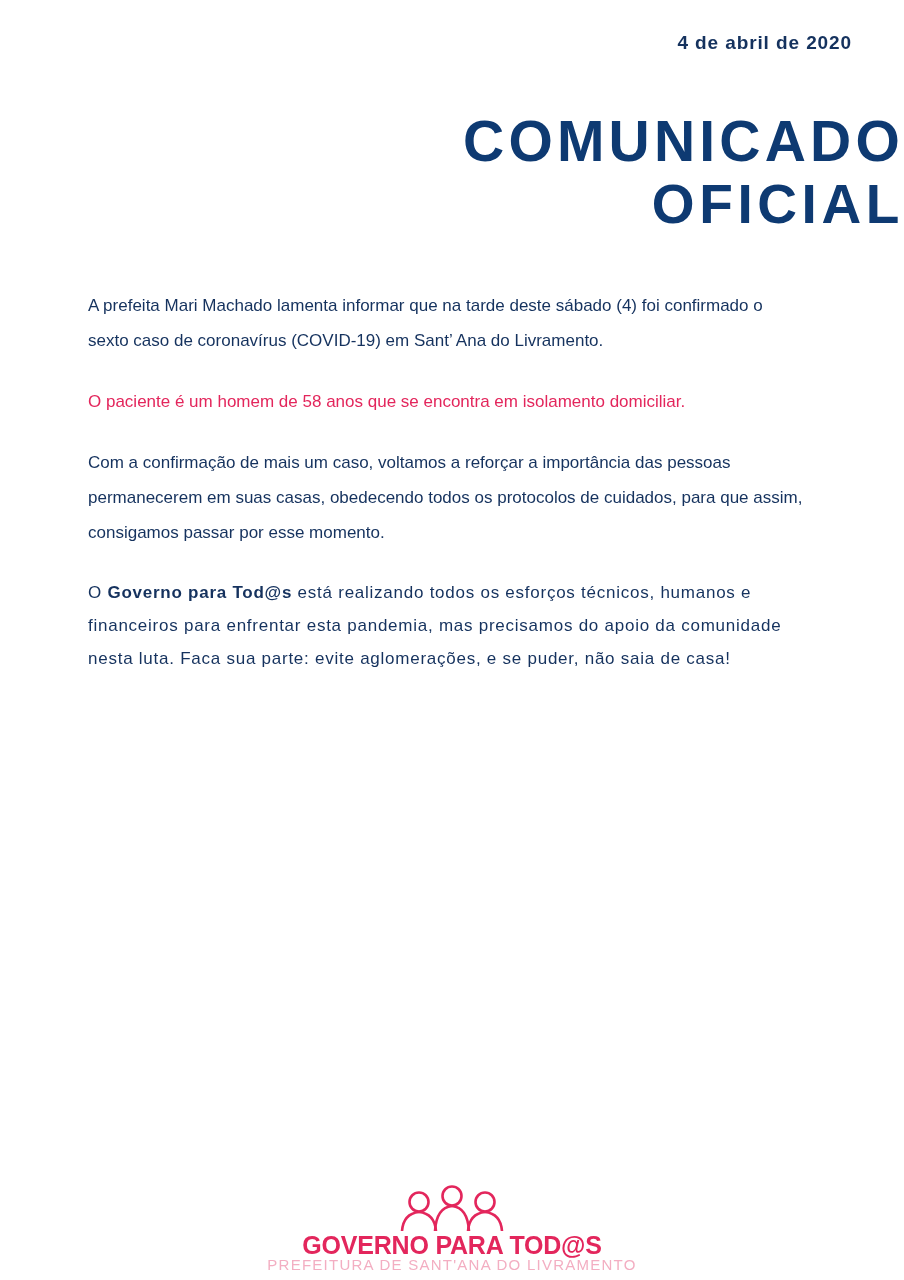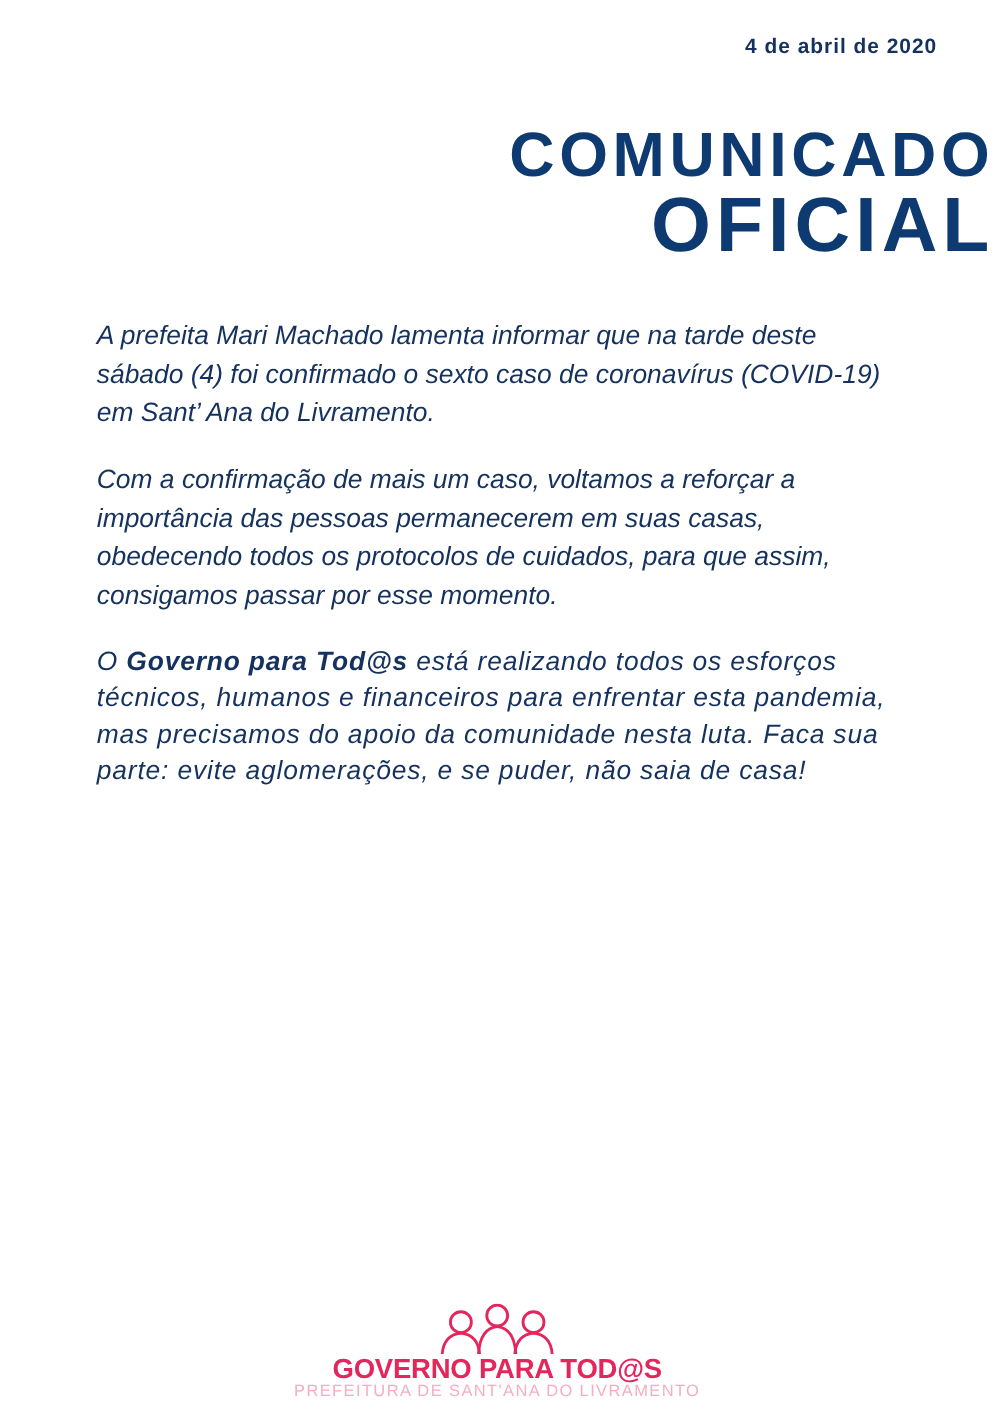--- a/index.html
+++ b/index.html
@@ -49,42 +49,41 @@
   }
   .title-line1 {
     font-size: 57px;
     line-height: 58px;
     font-weight: bold;
     letter-spacing: 4.2px;
     color: #0e3a72;
     text-indent: 4.2px;
   }
   .title-line2 {
-    font-size: 70px;
+    font-size: 55px;
     line-height: 74px;
     font-weight: bold;
     letter-spacing: 4.6px;
     color: #0e3a72;
     text-indent: 4.6px;
     margin-top: -3px;
   }
 
   
   .body-block {
     position: absolute;
     top: 288px;
     left: 88px;
     width: 722px;
   }
   .para {
-    font-size: 24px;
+    font-size: 17px;
     line-height: 35px;
     color: #15325e;
     margin: 0 2px 26px 0;
-    font-style: italic;
   }
   .para.accent {
     color: #e3265c;
   }
   .para.spaced {
     letter-spacing: 0.75px;
     line-height: 33px;
   }
   .para b {
     font-weight: bold;
@@ -132,20 +131,21 @@
 
   <div class="title-block">
     <div class="title-line1">COMUNICADO</div>
     <div class="title-line2">OFICIAL</div>
   </div>
 
   <div class="body-block">
 
     <p class="para">A prefeita Mari Machado lamenta informar que na tarde deste sábado (4) foi confirmado o sexto caso de coronavírus (COVID-19) em Sant’ Ana do Livramento.</p>
 
+    <p class="para accent">O paciente é um homem de 58 anos que se encontra em isolamento domiciliar.</p>
 
     <p class="para">Com a confirmação de mais um caso, voltamos a reforçar a importância das pessoas permanecerem em suas casas, obedecendo todos os protocolos de cuidados, para que assim, consigamos passar por esse momento.</p>
 
     <p class="para spaced"><span>O </span><b>Governo para Tod@s</b><span> está realizando todos os esforços técnicos, humanos e financeiros para enfrentar esta pandemia, mas precisamos do apoio da comunidade nesta luta. Faca sua parte: evite aglomerações, e se puder, não saia de casa!</span></p>
 
   </div>
 
   <div class="footer-logo">
     <svg class="logo-figures" width="120" height="46" viewBox="0 0 120 46" aria-hidden="true">
       <g fill="none" stroke="#e3265c" stroke-width="2.6" stroke-linecap="round">

